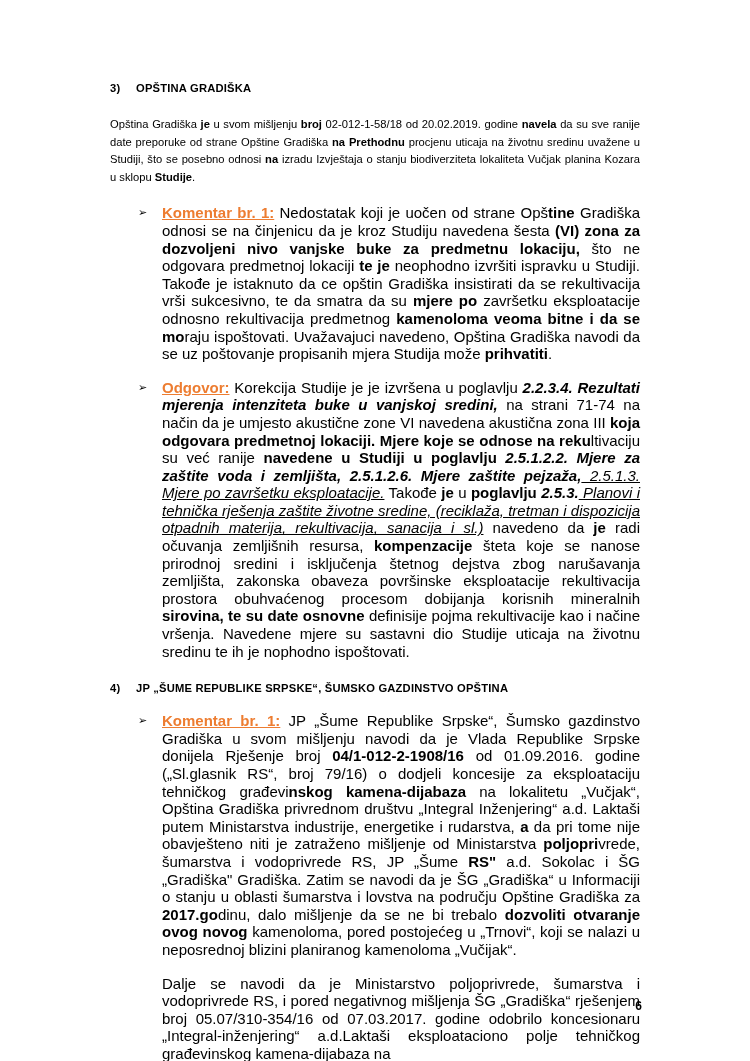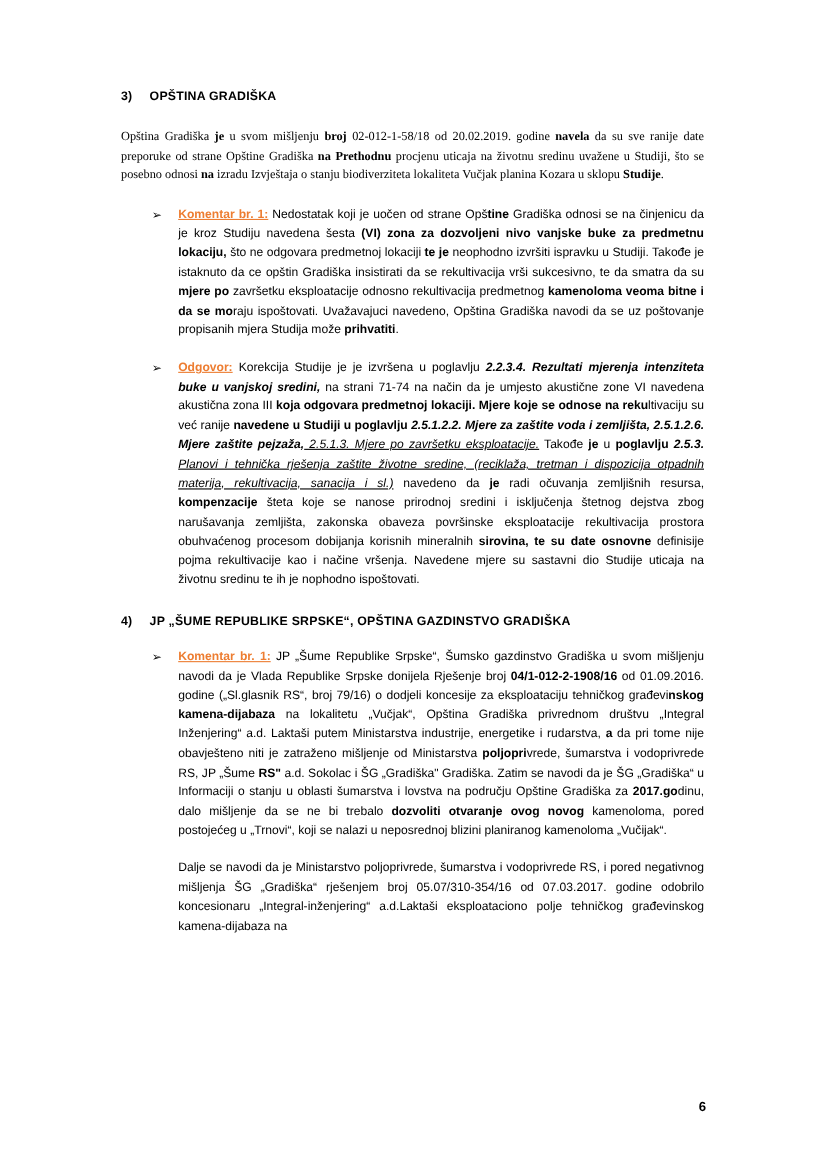--- a/index.html
+++ b/index.html
@@ -37,21 +37,20 @@
     flex: 0 0 26px;
   }
   .h-num .txt {
     flex: 1 1 auto;
   }
   p.body {
     font-size: 11.2px;
     line-height: 17.6px;
     text-align: justify;
     margin: 0;
-    font-family: Liberation Serif, serif;
   }
   .gap-18 { height: 18px; }
   .gap-16 { height: 16px; }
   .gap-22 { height: 22px; }
 
   
   .bullet-item {
     display: flex;
     margin-left: 28px;
     width: 502px;
@@ -60,21 +59,21 @@
   .bullet-item .marker {
     flex: 0 0 24px;
     width: 24px;
     font-size: 11px;
     line-height: 17.6px;
     color: #000;
     font-family: "DejaVu Sans", sans-serif;
   }
   .bullet-item .btext {
     flex: 1 1 auto;
-    font-size: 11px;
+    font-size: 15px;
     line-height: 17.6px;
     text-align: justify;
   }
   .lead {
     color: #ED7D31;
     font-weight: bold;
     text-decoration: underline;
   }
   b { font-weight: bold; }
   i { font-style: italic; text-decoration: underline; }
@@ -116,21 +115,21 @@
 
     <div class="bullet-item">
       <span class="marker">➢</span>
       <span class="btext" id="b-s3-2"><span class="lead">Odgovor:</span><span> Korekcija Studije je je izvršena u poglavlju </span><span class="bi">2.2.3.4. Rezultati mjerenja intenziteta buke u vanjskoj sredini,</span><span> na strani 71-74 na način da je umjesto akustične zone VI navedena akustična zona III </span><b>koja odgovara predmetnoj lokaciji. Mjere koje se odnose na reku</b><span>ltivaciju su već ranije </span><b>navedene u Studiji u poglavlju </b><span class="bi">2.5.1.2.2. Mjere za zaštite voda i zemljišta, 2.5.1.2.6. Mjere zaštite pejzaža,</span><i> 2.5.1.3. Mjere po završetku eksploatacije.</i><span> Takođe </span><b>je</b><span> u </span><b>poglavlju</b><span> </span><span class="bi">2.5.3.</span><i> Planovi i tehnička rješenja zaštite životne sredine, (reciklaža, tretman i dispozicija otpadnih materija, rekultivacija, sanacija i sl.)</i><span> navedeno da </span><b>je</b><span> radi očuvanja zemljišnih resursa, </span><b>kompenzacije</b><span> šteta koje se nanose prirodnoj sredini i isključenja štetnog dejstva zbog narušavanja zemljišta, zakonska obaveza površinske eksploatacije rekultivacija prostora obuhvaćenog procesom dobijanja korisnih mineralnih </span><b>sirovina, te su date osnovne</b><span> definisije pojma rekultivacije kao i načine vršenja. Navedene mjere su sastavni dio Studije uticaja na životnu sredinu te ih je nophodno ispoštovati.</span></span>
     </div>
 
     <div class="gap-22"></div>
 
     <div class="h-num">
       <span class="num">4)</span>
-      <span class="txt">JP „ŠUME REPUBLIKE SRPSKE“, OPŠTINA GAZDINSTVO GRADIŠKA</span>
+      <span class="txt">JP „ŠUME REPUBLIKE SRPSKE“, ŠUMSKO GAZDINSTVO OPŠTINA</span>
     </div>
 
     <div class="gap-18"></div>
 
     <div class="bullet-item">
       <span class="marker">➢</span>
       <span class="btext">
         <span id="b-s4-1"><span class="lead">Komentar br. 1:</span><span> JP „Šume Republike Srpske“, Šumsko gazdinstvo Gradiška u svom mišljenju navodi da je Vlada Republike Srpske donijela Rješenje broj </span><b>04/1-012-2-1908/16</b><span> od 01.09.2016. godine („Sl.glasnik RS“, broj 79/16) o dodjeli koncesije za eksploataciju tehničkog građevi</span><b>nskog kamena-dijabaza</b><span> na lokalitetu „Vučjak“, Opština Gradiška privrednom društvu „Integral Inženjering“ a.d. Laktaši putem Ministarstva industrije, energetike i rudarstva, </span><b>a</b><span> da pri tome nije obavješteno niti je zatraženo mišljenje od Ministarstva </span><b>poljopri</b><span>vrede, šumarstva i vodoprivrede RS, JP „Šume </span><b>RS"</b><span> a.d. Sokolac i ŠG „Gradiška" Gradiška. Zatim se navodi da je ŠG „Gradiška“ u Informaciji o stanju u oblasti šumarstva i lovstva na području Opštine Gradiška za </span><b>2017.go</b><span>dinu, dalo mišljenje da se ne bi trebalo </span><b>dozvoliti otvaranje ovog novog</b><span> kamenoloma, pored postojećeg u „Trnovi“, koji se nalazi u neposrednoj blizini planiranog kamenoloma „Vučijak“.</span></span>
         <span class="sub-para" style="display:block" id="b-s4-1-extra"><span>Dalje se navodi da je Ministarstvo poljoprivrede, šumarstva i vodoprivrede RS, i pored negativnog mišljenja ŠG „Gradiška“ rješenjem broj 05.07/310-354/16 od 07.03.2017. godine odobrilo koncesionaru „Integral-inženjering“ a.d.Laktaši eksploataciono polje tehničkog građevinskog kamena-dijabaza na</span></span>
       </span>

